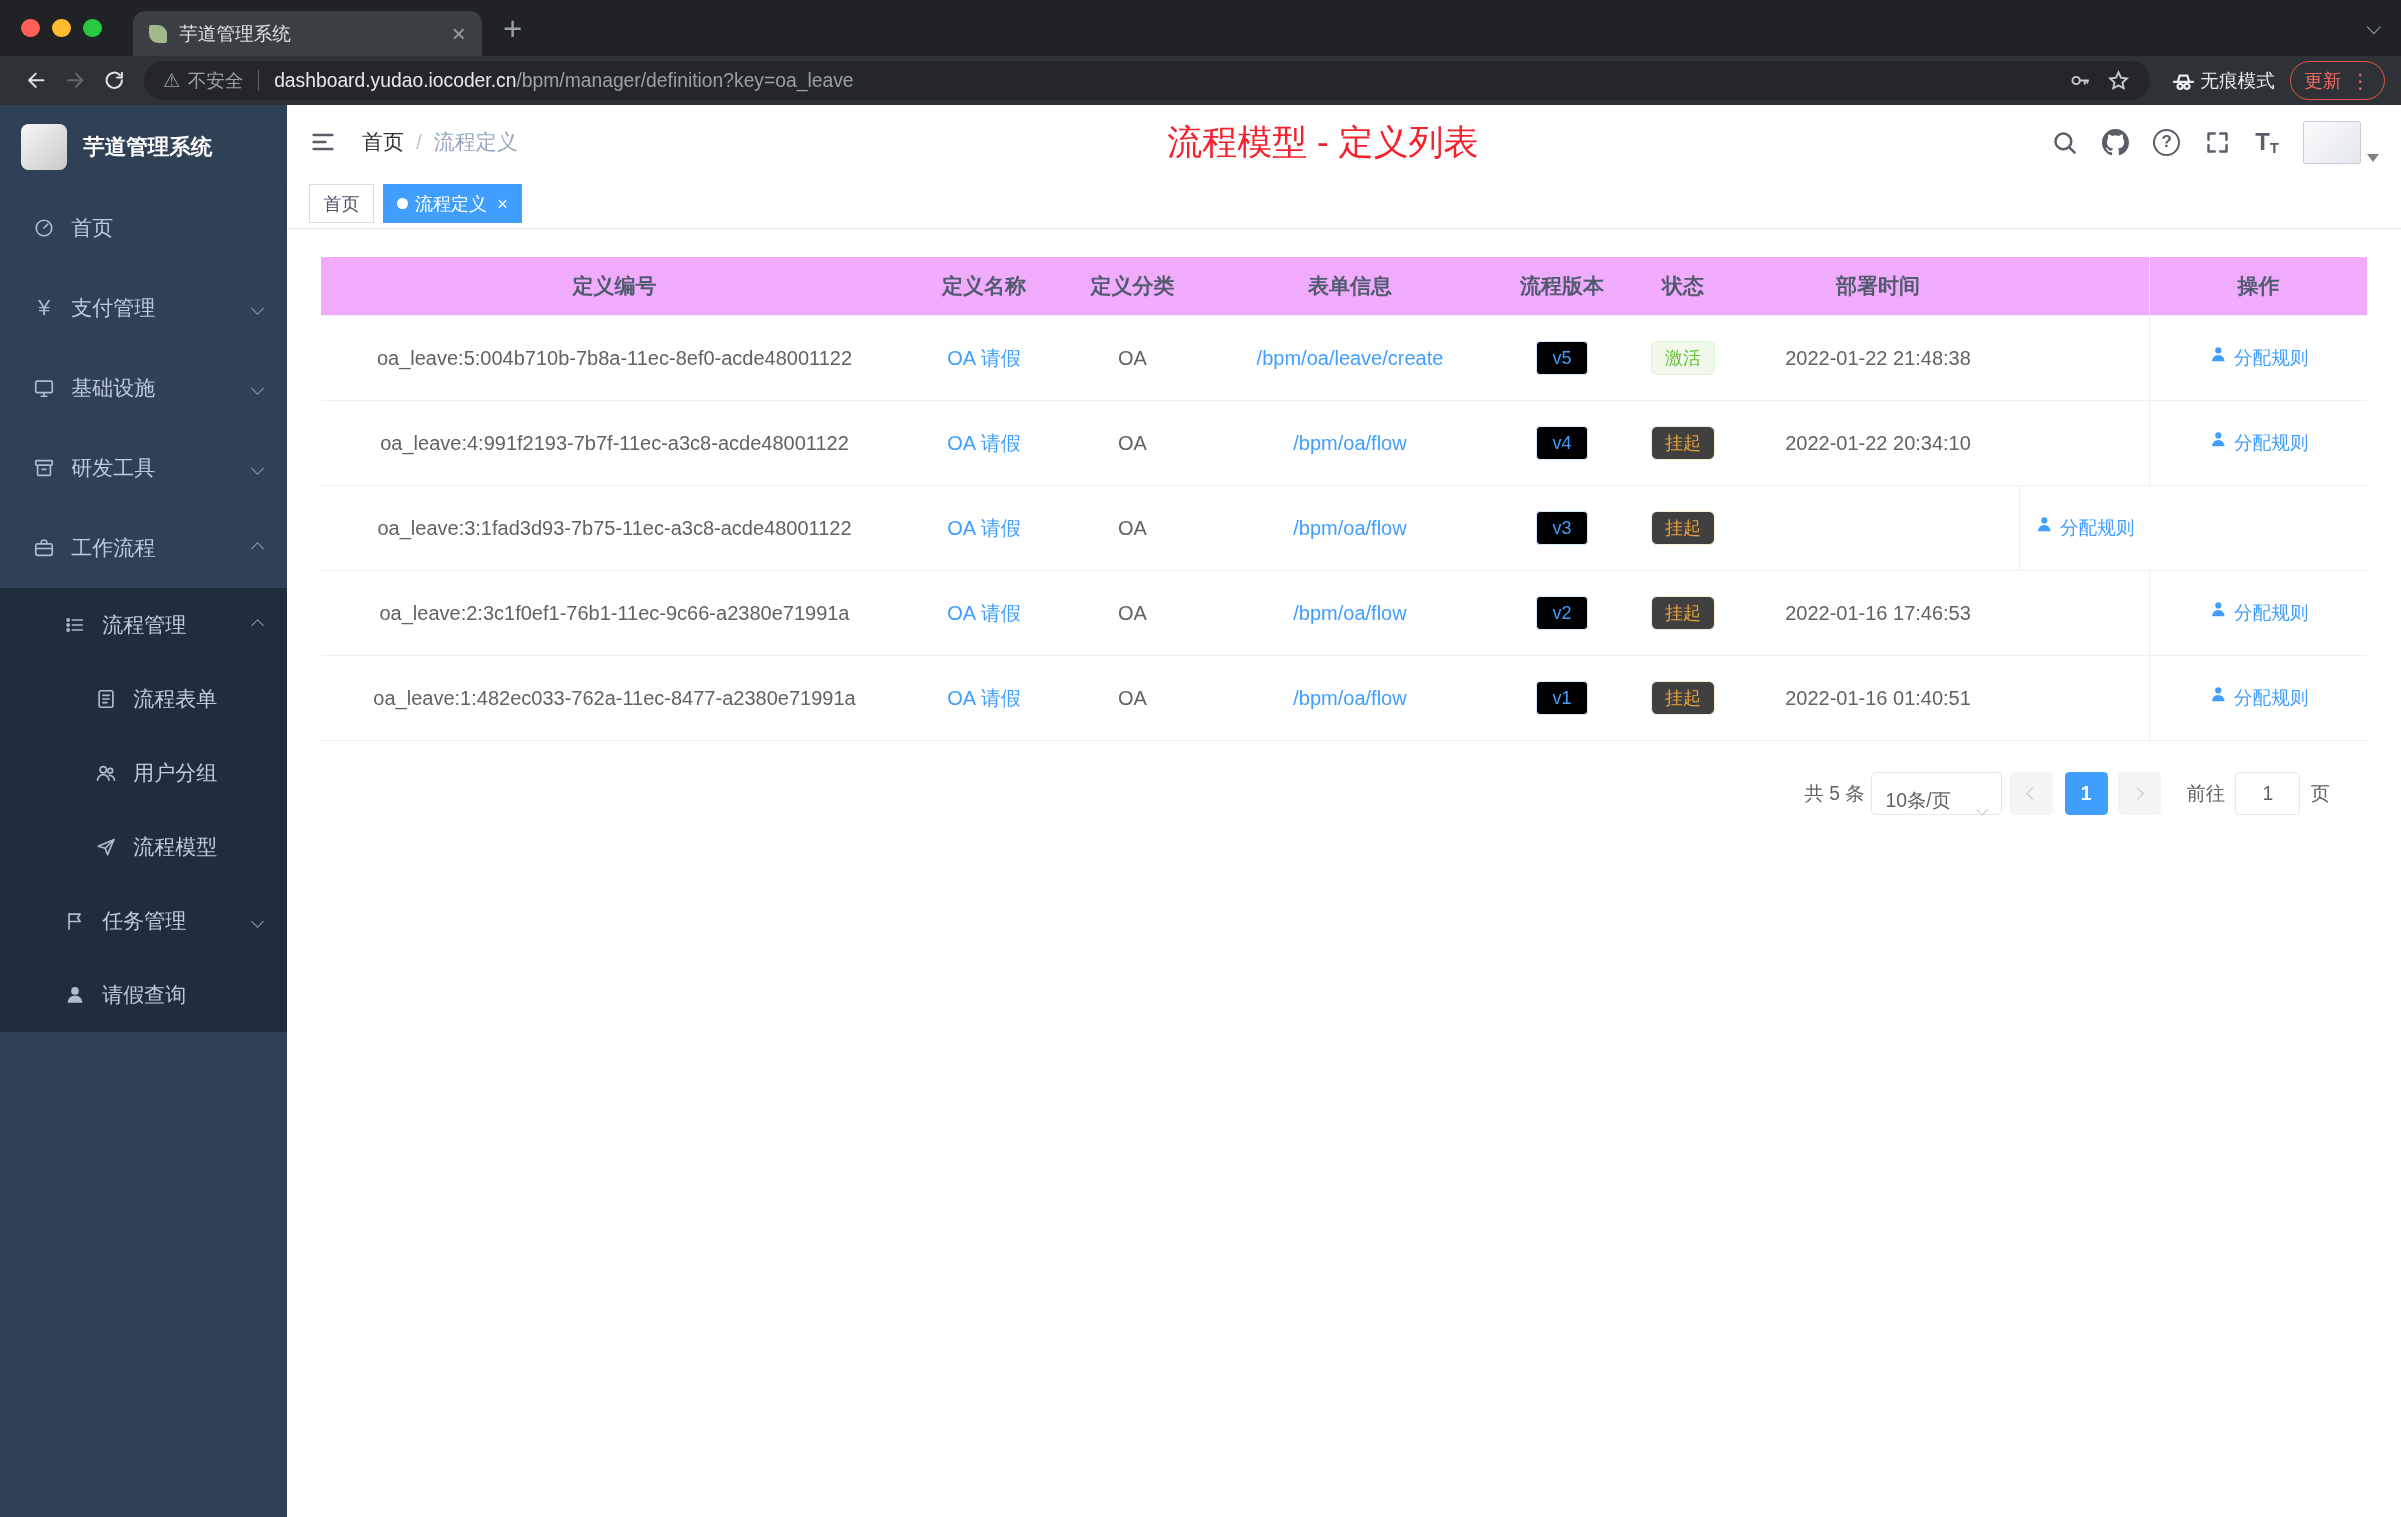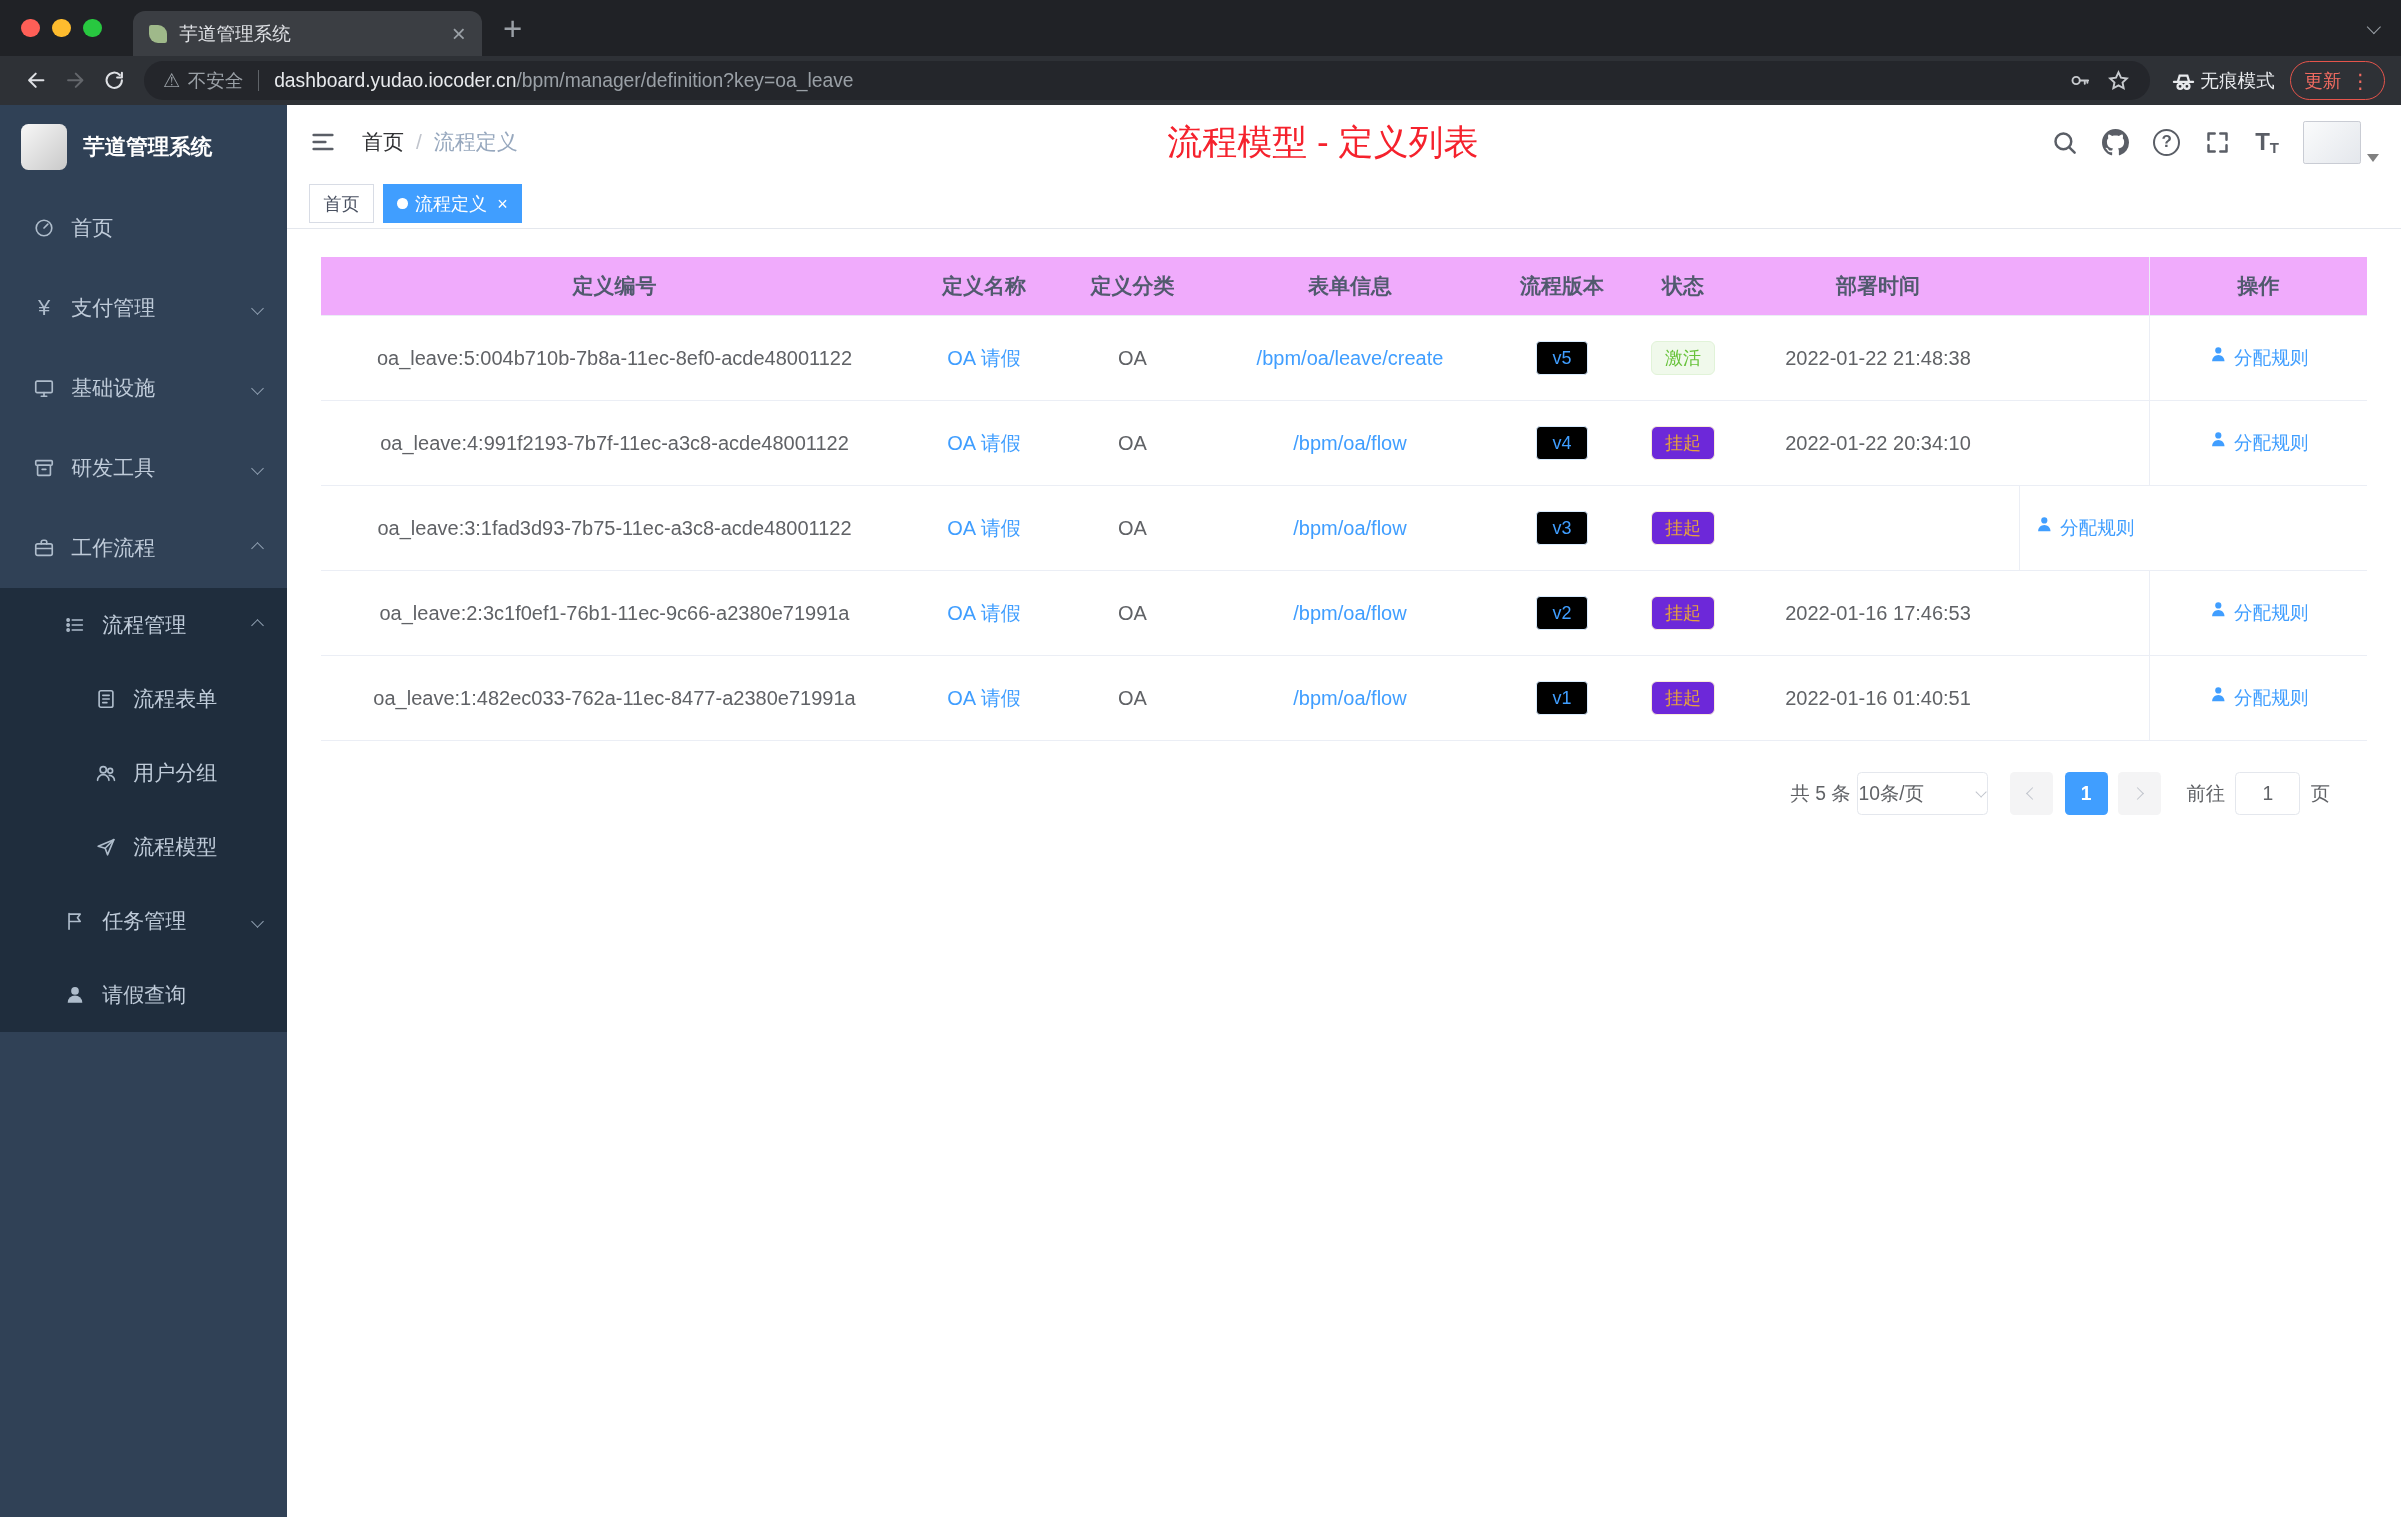--- a/index.html
+++ b/index.html
@@ -81,27 +81,27 @@
 .tbl{margin-top:28px}
 .row{display:grid;grid-template-columns:587px 152px 145px 290px 134px 108px 282px 1fr 218px;align-items:stretch;border-bottom:0.7px solid #ebeef5}
 .thead{background:#f0abfc;border-bottom:0.7px solid #ebeef5}
 .c{display:flex;align-items:center;justify-content:center;text-align:center;font-size:20px;color:#606266;min-height:84px}
 .thead .c{min-height:58px;color:#515a6e;font-weight:bold;font-size:21px}
 .op{border-left:0.7px solid #ebeef5}
 .lnk{color:#409eff;cursor:pointer;text-decoration:none}
 .vtag{font-size:18px;color:#409eff;background:#000000;border:0.7px solid #d9ecff;border-radius:4px;padding:6.7px 15px;line-height:1}
 .stag{font-size:18px;border-radius:6px;padding:6.7px 13.4px;line-height:1}
 .succ{color:#67c23a;background:#f0f9eb;border:0.7px solid #e1f3d8}
-.warntag{color:#e6a23c;background:#6d28d9;border:0.7px solid #faecd8}
+.warntag{color:#e6a23c;background:#404040;border:0.7px solid #faecd8}
 .act{display:flex;gap:6.7px;font-size:18.6px}
 .usr{width:18.6px;height:18.6px;fill:#409eff}
 
 .pager{display:flex;align-items:center;justify-content:flex-end;margin-top:31px;padding-right:37px;font-size:19.3px;color:#606266}
 .ptotal{margin-right:6px}
-.psel{width:131px;height:43px;border:0.7px solid #e4e7ed;border-radius:4.5px;display:flex;align-items:center;justify-content:space-between;padding:0 1px;color:#606266;margin-right:22px;background:#fff;cursor:pointer}
+.psel{width:131px;height:43px;border:0.7px solid #e4e7ed;border-radius:4.5px;display:flex;align-items:flex-end;justify-content:space-between;padding:0 14px;color:#606266;margin-right:8px;background:#fff;cursor:pointer}
 .pchev{width:8.2px;height:8.2px;border-right:1.5px solid #c0c4cc;border-bottom:1.5px solid #c0c4cc;transform:rotate(45deg);margin-top:-3.7px}
 .pbtn{width:43px;height:43px;border-radius:4.5px;background:#f4f4f5;display:flex;align-items:center;justify-content:center;margin-right:12px;cursor:pointer}
 .parr{width:9px;height:9px;border-right:1.9px solid #c0c4cc;border-bottom:1.9px solid #c0c4cc}
 .pl{transform:rotate(135deg);margin-left:3.7px}
 .pr{transform:rotate(-45deg);margin-right:3.7px}
 .pcur{width:43px;height:43px;border-radius:4.5px;background:#409eff;color:#fff;display:flex;align-items:center;justify-content:center;margin-right:10.4px;font-weight:bold;font-size:19.3px;cursor:pointer}
 .pgoto{margin:0 10.4px 0 13.4px}
 .pin{width:65px;height:43px;border:0.7px solid #e4e7ed;border-radius:4.5px;text-align:center;font-size:19.3px;color:#606266;margin-right:10.4px;font-family:inherit;outline:none}
 </style>
 </head>

